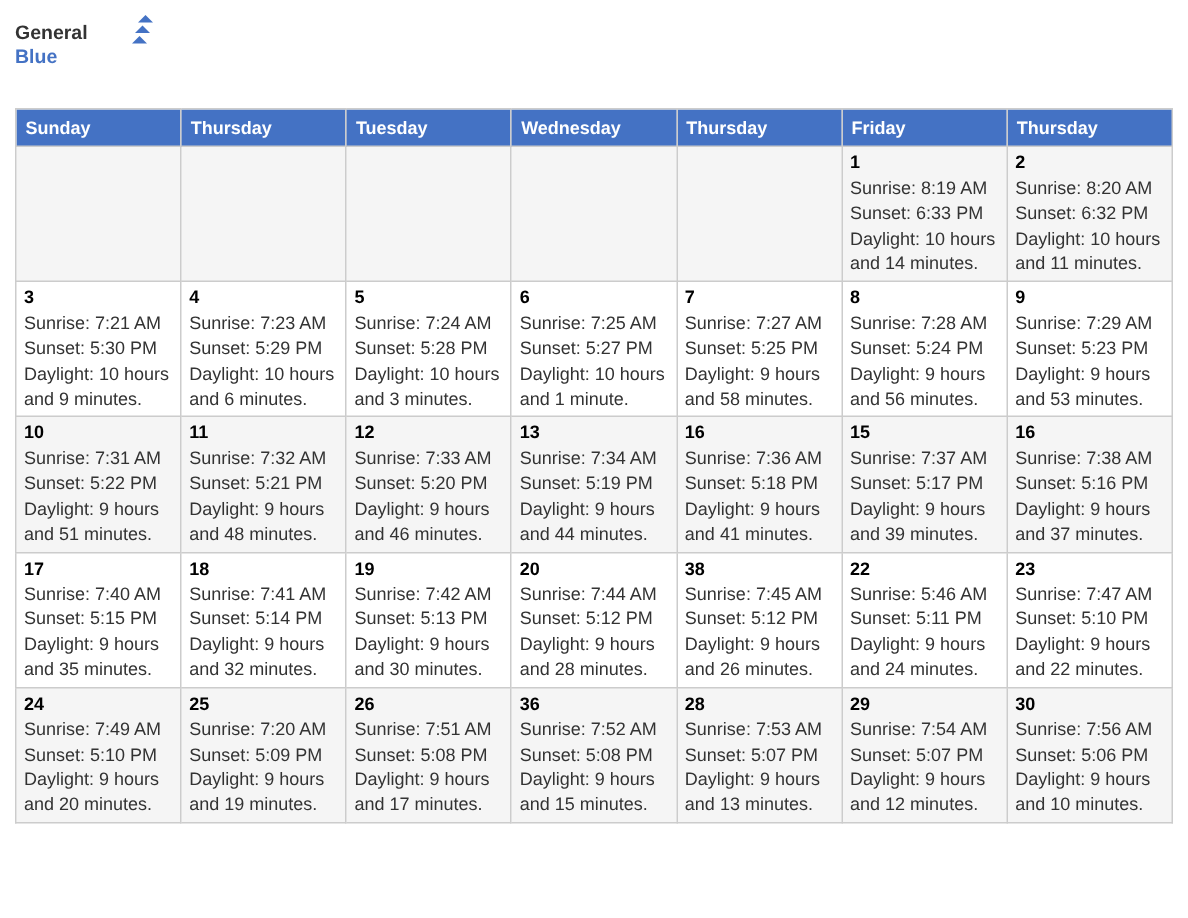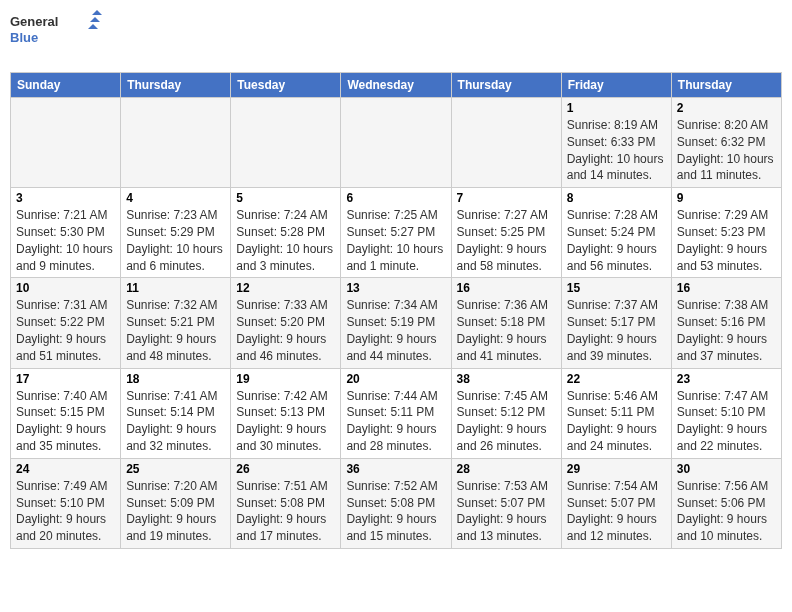--- a/index.html
+++ b/index.html
@@ -232,21 +232,21 @@
         </td>
         <td>
           <span class="day-number">19</span>
           <div class="day-info">Sunrise: 7:42 AM
 Sunset: 5:13 PM
 Daylight: 9 hours and 30 minutes.</div>
         </td>
         <td>
           <span class="day-number">20</span>
           <div class="day-info">Sunrise: 7:44 AM
-Sunset: 5:11 PM
+Sunset: 5:12 PM
 Daylight: 9 hours and 28 minutes.</div>
         </td>
         <td>
           <span class="day-number">38</span>
           <div class="day-info">Sunrise: 7:45 AM
 Sunset: 5:12 PM
 Daylight: 9 hours and 26 minutes.</div>
         </td>
         <td>
           <span class="day-number">22</span>

